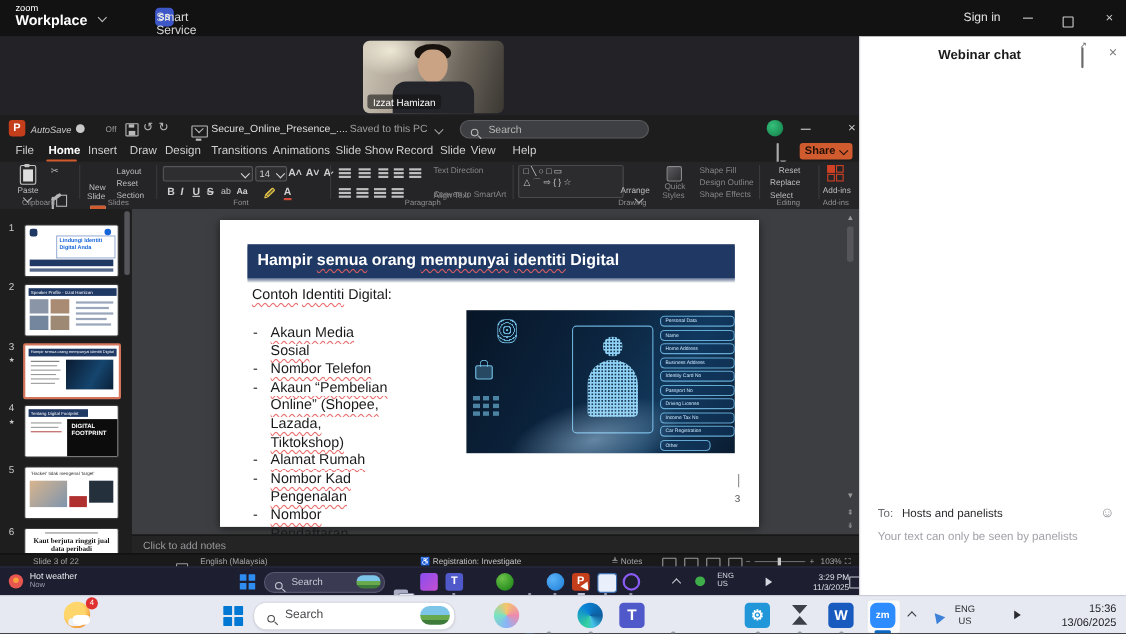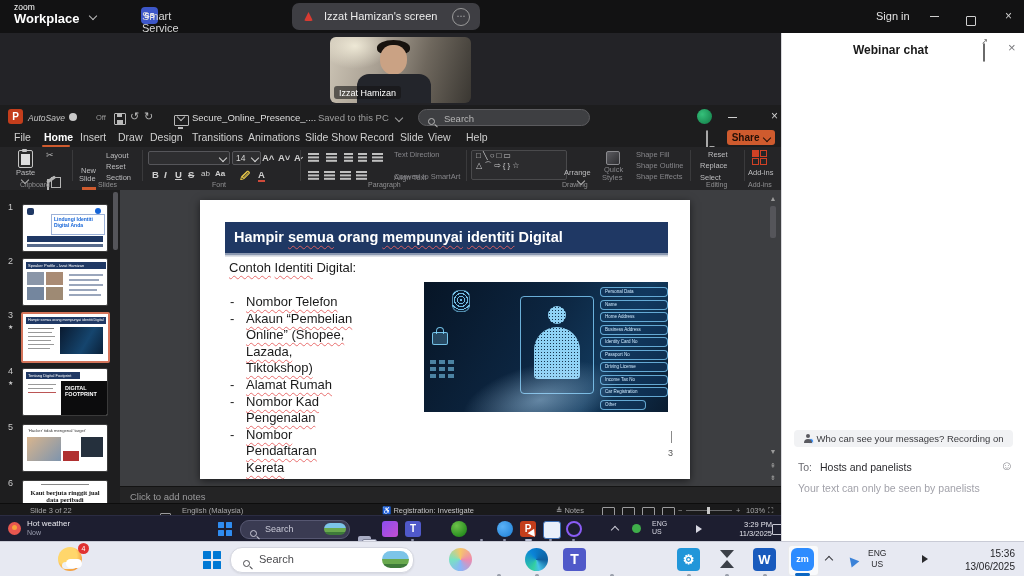--- a/index.html
+++ b/index.html
@@ -29,21 +29,21 @@
   .zlogo-top{font-size:8.5px;color:#fff;line-height:9px;}
   .zlogo-bot{font-size:13px;font-weight:bold;color:#fff;line-height:14px;}
   .ss-badge{display:inline-block;width:17px;height:17px;background:#3d57c9;border-radius:4px;color:#fff;font-size:8px;font-weight:bold;text-align:center;line-height:17px;}
   .ztab-label{font-size:11px;color:#d8d8d8;}
   .ztab-active{background:#3e3e43;border-radius:7px;}
   .ell-circle{display:inline-block;width:16px;height:16px;border:1px solid #9a9a9a;border-radius:50%;color:#cfcfcf;font-size:9px;text-align:center;line-height:14px;}
   .shareicon{position:relative;width:17px;height:17px;background:#28282c;border-radius:4px;}
   .shareicon::after{content:"";position:absolute;left:4px;top:4px;width:9px;height:9px;background:#d83b32;clip-path:polygon(50% 0,100% 100%,0 100%);border-radius:2px;}
 
   
-  .vtile{left:330px;top:4px;width:141px;height:66px;border-radius:6px;overflow:hidden;
+  .vtile{left:330px;top:4px;width:128px;height:66px;border-radius:6px;overflow:hidden;
          background:linear-gradient(105deg,#cdc5b6 0%,#a89f92 35%,#6e675d 65%,#3a3732 100%);}
   .vglow{position:absolute;left:-10px;top:-14px;width:70px;height:46px;background:radial-gradient(ellipse,rgba(255,250,230,.75),rgba(255,250,230,0) 70%);}
   .vhead{position:absolute;left:50px;top:8px;width:27px;height:30px;background:#caa284;border-radius:45% 45% 50% 50%;}
   .vhair{position:absolute;left:47px;top:3px;width:33px;height:15px;background:#17120e;border-radius:50% 50% 40% 40%;}
   .vbody{position:absolute;left:27px;top:37px;width:74px;height:32px;background:#23252b;border-radius:12px 12px 0 0;}
   .vname{position:absolute;left:4px;bottom:4px;background:rgba(20,20,20,.6);border-radius:3px;color:#fff;font-size:9px;padding:1.5px 5px;}
 
   
   .pptwin{left:0;top:105px;width:781px;height:410px;background:#202021;}
   .ppt-titlebar{left:0;top:0;width:781px;height:24px;background:#1d1d1e;}
@@ -194,25 +194,20 @@
       <div class="zlogo-top">zoom</div>
       <div class="zlogo-bot">Workplace</div>
     </div>
     <span class="a chev" style="left:90px;top:13px;color:#bdbdbd;"></span>
 
     <div class="a" style="left:118px;top:7px;height:18px;">
       <span class="ss-badge a" style="left:0;top:0;margin-left:23px;">SS</span>
       <span class="ztab-label a" style="left:24px;top:3px;">Smart Service @ NADI's screen</span>
     </div>
 
-    <div class="a ztab-active" style="left:292px;top:3px;width:188px;height:27px;">
-      <span class="a shareicon" style="left:8px;top:5px;"></span>
-      <span class="ztab-label a" style="left:32px;top:7px;color:#ececec;">Izzat Hamizan's screen</span>
-      <span class="a ell-circle" style="left:160px;top:5px;">⋯</span>
-    </div>
 
     <span class="t" style="left:876px;top:10px;font-size:11px;color:#e3e3e3;">Sign in</span>
     <span class="a minbar" style="left:930px;top:16px;"></span>
     <span class="a restore" style="left:966px;top:12px;"></span>
     <span class="t xbtn" style="left:1005px;top:10px;">×</span>
   </div>
 
   <div class="a" style="left:0;top:33px;width:781px;height:72px;background:#232327;">
     <div class="a vtile">
       <div class="vglow"></div>
@@ -323,21 +318,21 @@
       <div class="rdiv" style="left:466px;"></div>
       
       <div class="a shapebox" style="left:471px;top:3px;width:90px;height:28px;">□╲○□▭<br>△⌒⇨{}☆</div>
       <div class="a arrico" style="left:572px;top:4px;"></div>
       <span class="rsm" style="left:564px;top:21px;">Arrange</span>
       <span class="a chev" style="left:578px;top:31px;color:#b5b5b5;"></span>
       <div class="a qstyle" style="left:606px;top:4px;"></div>
       <span class="rsm rgray" style="left:604px;top:18px;">Quick</span>
       <span class="rsm rgray" style="left:602px;top:26px;">Styles</span>
       <span class="rsm rgray" style="left:636px;top:3px;">Shape Fill</span>
-      <span class="rsm rgray" style="left:636px;top:14px;">Shape Outline</span>
+      <span class="rsm rgray" style="left:636px;top:14px;">Design Outline</span>
       <span class="rsm rgray" style="left:636px;top:25px;">Shape Effects</span>
       <span class="rlabel" style="left:562px;">Drawing</span>
       <div class="rdiv" style="left:690px;"></div>
       
       <span class="a mag" style="left:696px;top:3px;color:#c9c9c9;"></span>
       <span class="rsm" style="left:708px;top:3px;">Reset</span>
       <span class="rsm" style="left:700px;top:14px;">Replace</span>
       <span class="rsm" style="left:700px;top:26px;">Select</span>
       <span class="rlabel" style="left:706px;">Editing</span>
       <div class="rdiv" style="left:744px;"></div>
@@ -416,20 +411,21 @@
       <div class="vsb" style="left:113px;top:2px;width:5px;height:58px;"></div>
     </div>
 
     <div class="a canvas">
       <div class="slide">
         <div class="banner">
           <div class="bt"><span>Hampir</span> <span class="sp">semua</span> <span>orang</span> <span class="sp">mempunyai</span> <span class="sp">identiti</span> <span>Digital</span></div>
         </div>
         <div class="subt"><span class="sp">Contoh</span> <span class="sp">Identiti</span> <span>Digital:</span></div>
         <ul class="blist">
+          <li><span class="sp">Akaun Media Sosial</span></li>
           <li><span class="sp">Nombor Telefon</span></li>
           <li><span class="sp">Akaun “Pembelian Online” (Shopee, Lazada, Tiktokshop)</span></li>
           <li><span class="sp">Alamat Rumah</span></li>
           <li><span class="sp">Nombor Kad Pengenalan</span></li>
           <li><span class="sp">Nombor Pendaftaran Kereta</span></li>
         </ul>
         <div class="simg">
           <div class="fp"></div>
           <div class="lock"></div>
           <div class="rowbits" style="top:78px;"></div>
@@ -523,23 +519,20 @@
     <span class="a spk" style="left:696px;top:9px;color:#d8d8e2;"></span>
 
     <span class="t" style="left:736px;top:4px;font-size:7.5px;color:#e2e2ea;text-align:right;width:36px;line-height:9px;"><span>3:29 PM</span><br><span>11/3/2025</span></span>
     <div class="a" style="left:772px;top:8px;width:8px;height:9px;border:1px solid #c9c9d4;border-radius:1px;"></div>
   </div>
 
   <div class="a chat">
     <span class="t chat-title" style="left:71px;top:10px;">Webinar chat</span>
     <span class="a popout" style="left:201px;top:11px;"></span>
     <span class="t" style="left:226px;top:7px;font-size:13px;color:#7a7a7e;">×</span>
-    <div class="notice">
-      <span class="personic"><span class="persondot"></span></span><span>Who can see your messages? Recording on</span>
-    </div>
     <span class="t" style="left:16px;top:428px;font-size:10.5px;color:#6a6a70;">To:</span>
     <span class="t" style="left:38px;top:428px;font-size:10.5px;color:#2a2a2e;">Hosts and panelists</span>
     <span class="t" style="left:218px;top:425px;font-size:13px;color:#8a8a90;">☺</span>
     <span class="t" style="left:16px;top:449px;font-size:10.5px;color:#a2a2aa;">Your text can only be seen by panelists</span>
   </div>
 
   <div class="a outerbar">
     <div class="a sunw" style="left:58px;top:5px;"></div>
     <div class="badge" style="left:78px;top:1px;width:11px;height:11px;font-size:7px;line-height:11px;">4</div>
     <div class="a winlogo" style="left:203px;top:9px;width:18px;height:18px;">

